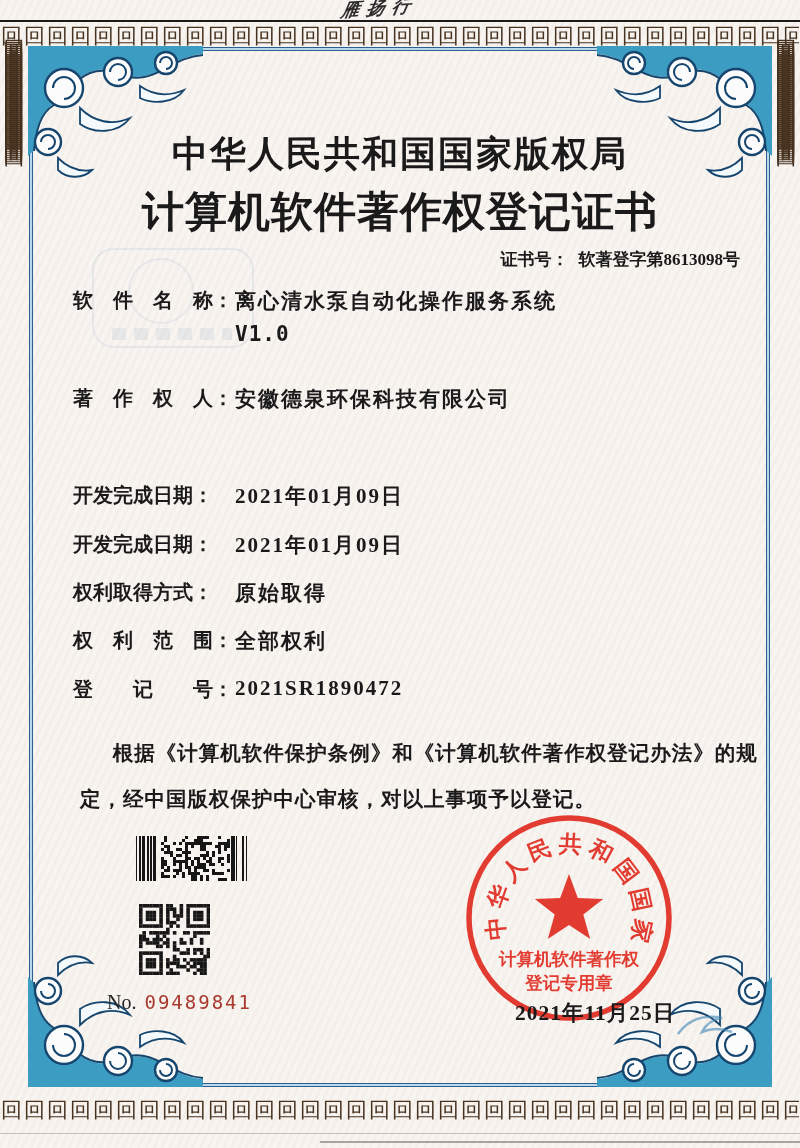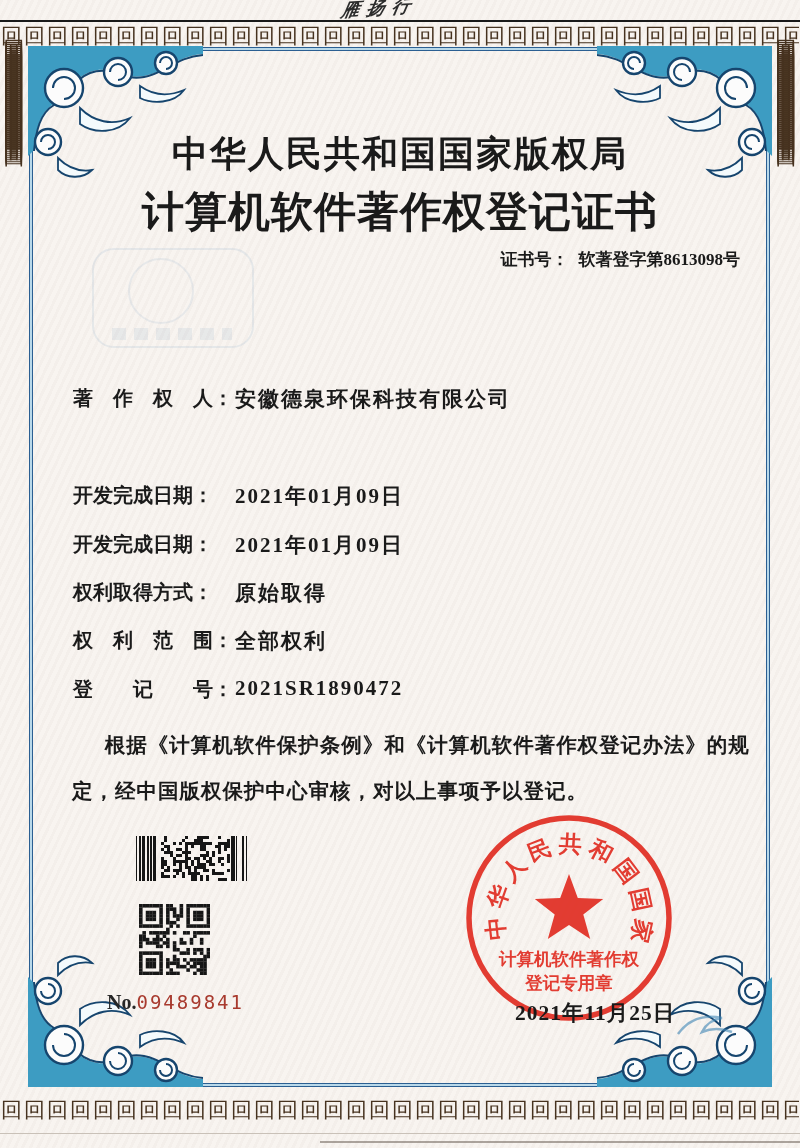--- a/index.html
+++ b/index.html
@@ -64,27 +64,27 @@
   .cert-no-line{position:absolute;top:248px;right:60px;font-size:17px;font-weight:bold;z-index:4;}
   .cert-no-line .lbl{margin-right:10px;}
 
   .field-row{position:absolute;left:73px;z-index:4;white-space:nowrap;}
   .flabel{display:inline-block;width:162px;font-size:20px;font-weight:bold;vertical-align:top;}
   .fvalue{display:inline-block;font-size:21px;font-weight:bold;letter-spacing:2px;vertical-align:top;}
   .fvalue-line2{display:block;margin-top:7px;letter-spacing:1px;
     font-family:"DejaVu Sans Mono","Liberation Mono",monospace;}
 
   .statement{position:absolute;left:72px;top:722px;width:678px;z-index:4;
-    font-size:20.5px;font-weight:bold;line-height:46px;letter-spacing:1px;text-indent:1.6em;margin:0;}
+    font-size:20.5px;font-weight:bold;line-height:46px;letter-spacing:1px;text-indent:1.6em;margin:8px;}
 
   .barcode{position:absolute;left:136px;top:836px;width:124px;height:45px;z-index:4;}
   .qrcode{position:absolute;left:139px;top:904px;width:71px;height:71px;z-index:4;}
 
   .serial-line{position:absolute;left:107px;top:991px;z-index:4;white-space:nowrap;}
-  .serial-line .no-prefix{font-size:20px;font-weight:bold;color:#262626;margin-right:0;}
+  .serial-line .no-prefix{font-size:20px;font-weight:normal;color:#262626;margin-right:8px;}
   .serial-line .no-value{font-size:19px;color:#a83a2e;letter-spacing:2px;
     font-family:"DejaVu Sans Mono","Liberation Mono",monospace;}
 
   .seal{position:absolute;left:464px;top:813px;width:210px;height:210px;z-index:5;opacity:.92;}
   .date-line{position:absolute;left:482px;top:998px;font-size:21.5px;font-weight:bold;
     letter-spacing:1px;z-index:6;margin-left:33px;}
 
   .bottom-squiggle{position:absolute;left:676px;top:1008px;z-index:2;opacity:.6;}
 </style>
 </head>
@@ -142,20 +142,23 @@
     <div class="wm-circle"></div>
     <div class="wm-boxes"></div>
   </div>
 
   <div class="authority">中华人民共和国国家版权局</div>
   <div class="cert-title">计算机软件著作权登记证书</div>
   <div class="cert-no-line">
     <span class="lbl">证书号：</span><span>软著登字第8613098号</span>
   </div>
 
+  <div class="field-row" style="top:287px">
+    <span class="flabel">软 件 名 称：</span><span class="fvalue"><span>离心清水泵自动化操作服务系统</span><span class="fvalue-line2">V1.0</span></span>
+  </div>
   <div class="field-row" style="top:385px">
     <span class="flabel">著 作 权 人：</span><span class="fvalue">安徽德泉环保科技有限公司</span>
   </div>
   <div class="field-row" style="top:482px">
     <span class="flabel">开发完成日期：</span><span class="fvalue">2021年01月09日</span>
   </div>
   <div class="field-row" style="top:531px">
     <span class="flabel">开发完成日期：</span><span class="fvalue">2021年01月09日</span>
   </div>
   <div class="field-row" style="top:627px">

